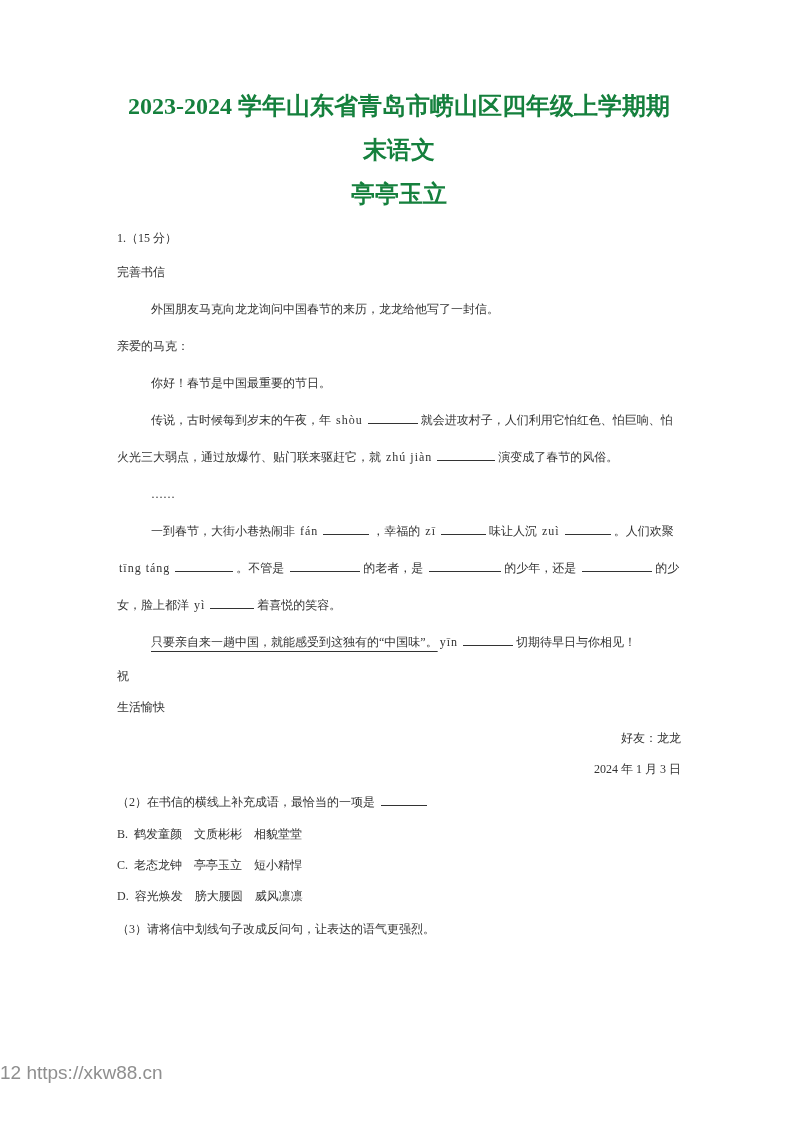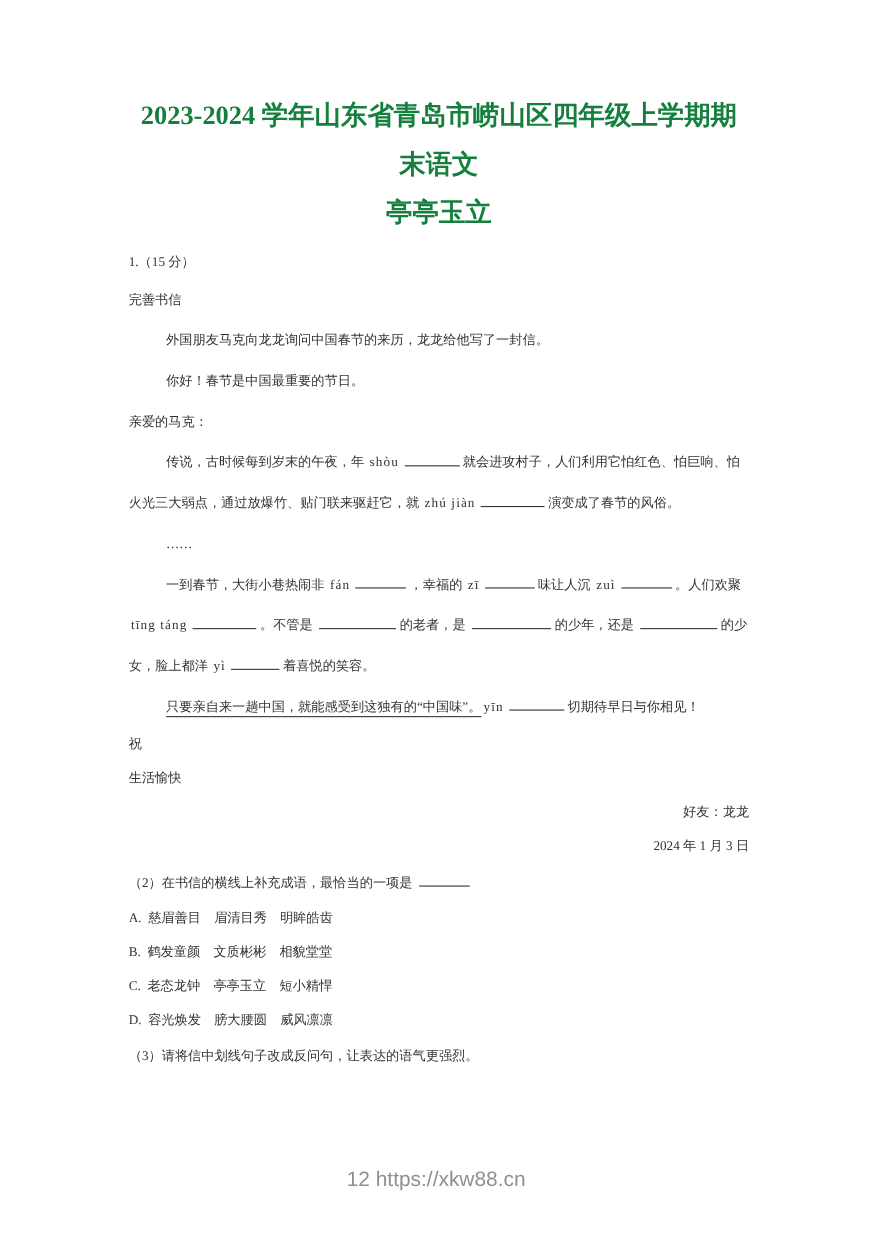--- a/index.html
+++ b/index.html
@@ -42,63 +42,62 @@
   .seg-pinyin{letter-spacing:1px;padding:0 2px;}
   .seg-underline{
     text-decoration:underline;
     text-underline-offset:5px;
     text-decoration-thickness:1px;
   }
   .footer{
     position:absolute;
     left:0;right:0;
     top:1062px;
-    text-align:center;
+    text-align:left;
     font-family:"Liberation Sans","DejaVu Sans",sans-serif;
     font-size:19px;
     color:#8f8f8f;
   }
 </style>
 </head>
 <body>
 
 <div class="page">
 
   <h1 class="title"><span>2023-2024 学年山东省青岛市崂山区四年级上学期期末语文</span><br><span>亭亭玉立</span></h1>
 
   <p class="q-num">1.（15 分）</p>
 
   <p class="letter-heading">完善书信</p>
 
   <p class="body-line indent">外国朋友马克向龙龙询问中国春节的来历，龙龙给他写了一封信。</p>
 
+  <p class="body-line">亲爱的马克：</p>
+
   <p class="body-line indent">你好！春节是中国最重要的节日。</p>
-
-  <p class="body-line">亲爱的马克：</p>
 
   <p class="body-line indent"><span class="seg-text">传说，古时候每到岁末的午夜，年 </span><span class="seg-pinyin">shòu</span><span class="blank" style="width: 50px;"></span><span class="seg-text">就会进攻村子，人们利用它怕红色、怕巨响、怕火光三大弱点，通过放爆竹、贴门联来驱赶它，就 </span><span class="seg-pinyin">zhú jiàn</span><span class="blank" style="width: 58px;"></span><span class="seg-text">演变成了春节的风俗。</span></p>
 
   <p class="body-line indent">……</p>
 
   <p class="body-line indent"><span class="seg-text">一到春节，大街小巷热闹非 </span><span class="seg-pinyin">fán</span><span class="blank" style="width: 46px;"></span><span class="seg-text">，幸福的 </span><span class="seg-pinyin">zī</span><span class="blank" style="width: 45px;"></span><span class="seg-text">味让人沉 </span><span class="seg-pinyin">zuì</span><span class="blank" style="width: 46px;"></span><span class="seg-text">。人们欢聚 </span><span class="seg-pinyin">tīng táng</span><span class="blank" style="width: 58px;"></span><span class="seg-text">。不管是 </span><span class="blank" style="width: 70px;"></span><span class="seg-text">的老者，是 </span><span class="blank" style="width: 72px;"></span><span class="seg-text">的少年，还是 </span><span class="blank" style="width: 70px;"></span><span class="seg-text">的少女，脸上都洋 </span><span class="seg-pinyin">yì</span><span class="blank" style="width: 44px;"></span><span class="seg-text">着喜悦的笑容。</span></p>
 
   <p class="body-line indent"><span class="seg-underline">只要亲自来一趟中国，就能感受到这独有的“中国味”。</span><span class="seg-pinyin">yīn</span><span class="blank" style="width: 50px;"></span><span class="seg-text">切期待早日与你相见！</span></p>
 
   <p class="closing">祝</p>
 
   <p class="closing">生活愉快</p>
 
   <p class="closing right">好友：龙龙</p>
 
   <p class="closing right">2024 年 1 月 3 日</p>
 
 
   <p class="question"><span class="seg-text">（2）在书信的横线上补充成语，最恰当的一项是 </span><span class="blank" style="width: 46px;"></span></p>
 
-  <p class="option"><span class="opt-label">A.</span><span>慈眉善目　眉清目秀　明眸皓齿</span></p>
 
   <p class="option"><span class="opt-label">B.</span><span>鹤发童颜　文质彬彬　相貌堂堂</span></p>
 
   <p class="option"><span class="opt-label">C.</span><span>老态龙钟　亭亭玉立　短小精悍</span></p>
 
   <p class="option"><span class="opt-label">D.</span><span>容光焕发　膀大腰圆　威风凛凛</span></p>
 
   <p class="question"><span class="seg-text">（3）请将信中划线句子改成反问句，让表达的语气更强烈。</span></p>
 
 </div>

